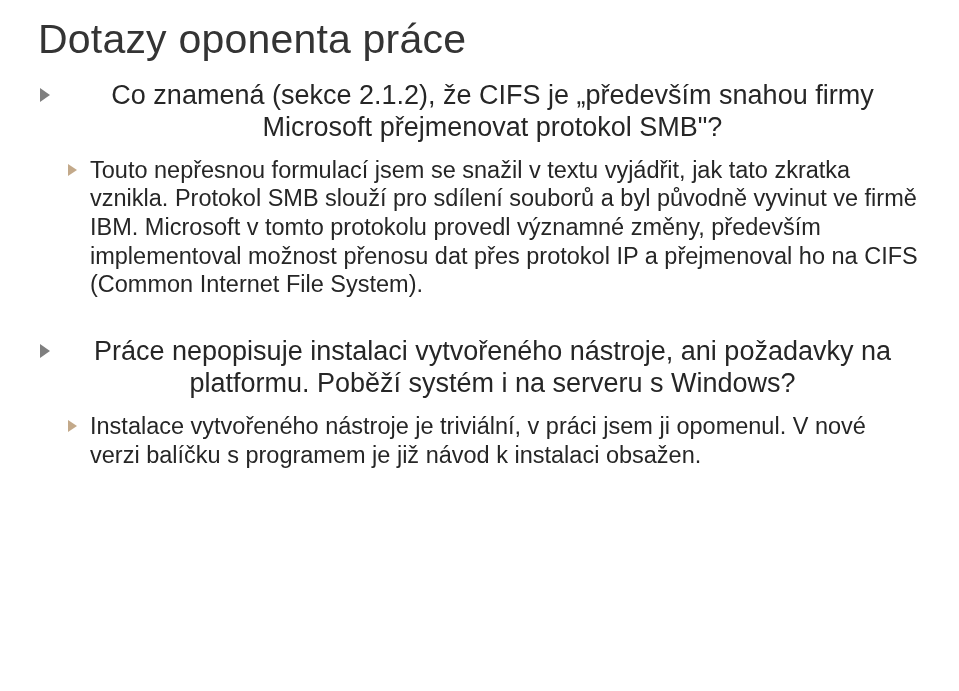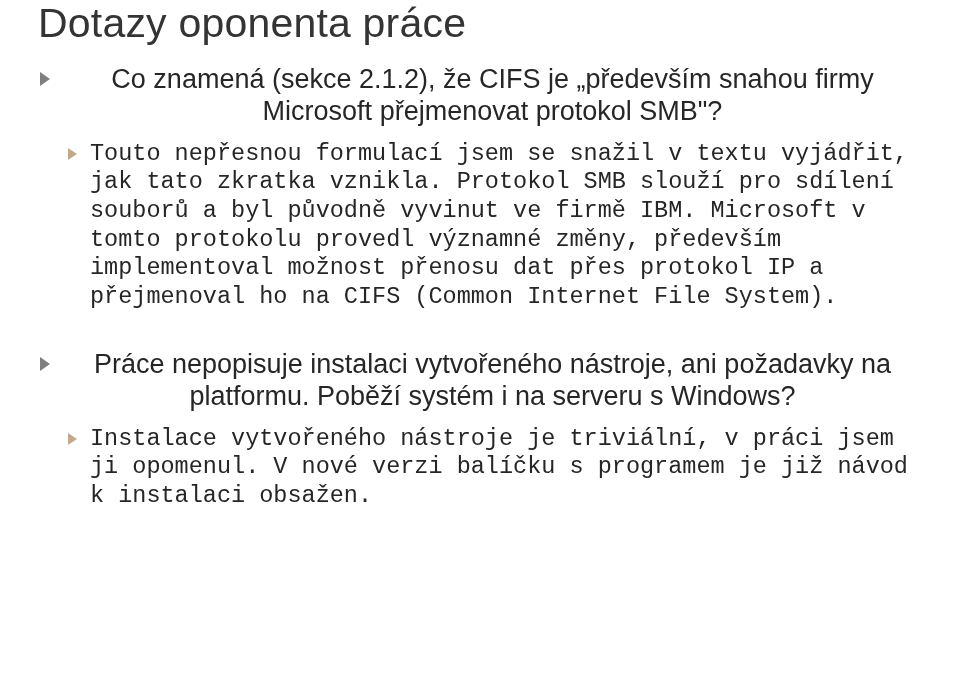--- a/index.html
+++ b/index.html
@@ -7,21 +7,21 @@
     padding: 0;
     width: 959px;
     height: 691px;
     background: #ffffff;
     font-family: "Segoe UI", "Gill Sans", "Trebuchet MS", Arial, sans-serif;
     color: #222;
     overflow: hidden;
   }
   .slide {
     box-sizing: border-box;
-    padding: 0 38px 20px 38px;
+    padding: 16px 38px 20px 38px;
     width: 100%;
     height: 100%;
   }
   .title {
     font-size: 41px;
     font-weight: 400;
     color: #343434;
     margin: 0 0 16px 0;
     letter-spacing: 0.2px;
   }
@@ -46,21 +46,20 @@
   }
   .lvl2 {
     position: relative;
     padding-left: 26px;
     margin-left: 26px;
     font-size: 23.5px;
     line-height: 1.22;
     color: #262626;
     margin-bottom: 10px;
     margin-top: 6px;
-    font-family: Liberation Mono, monospace;
   }
   .lvl2::before {
     content: "";
     position: absolute;
     left: 4px;
     top: 8px;
     width: 0; height: 0;
     border-top: 6px solid transparent;
     border-bottom: 6px solid transparent;
     border-left: 9px solid #C3A98A;

